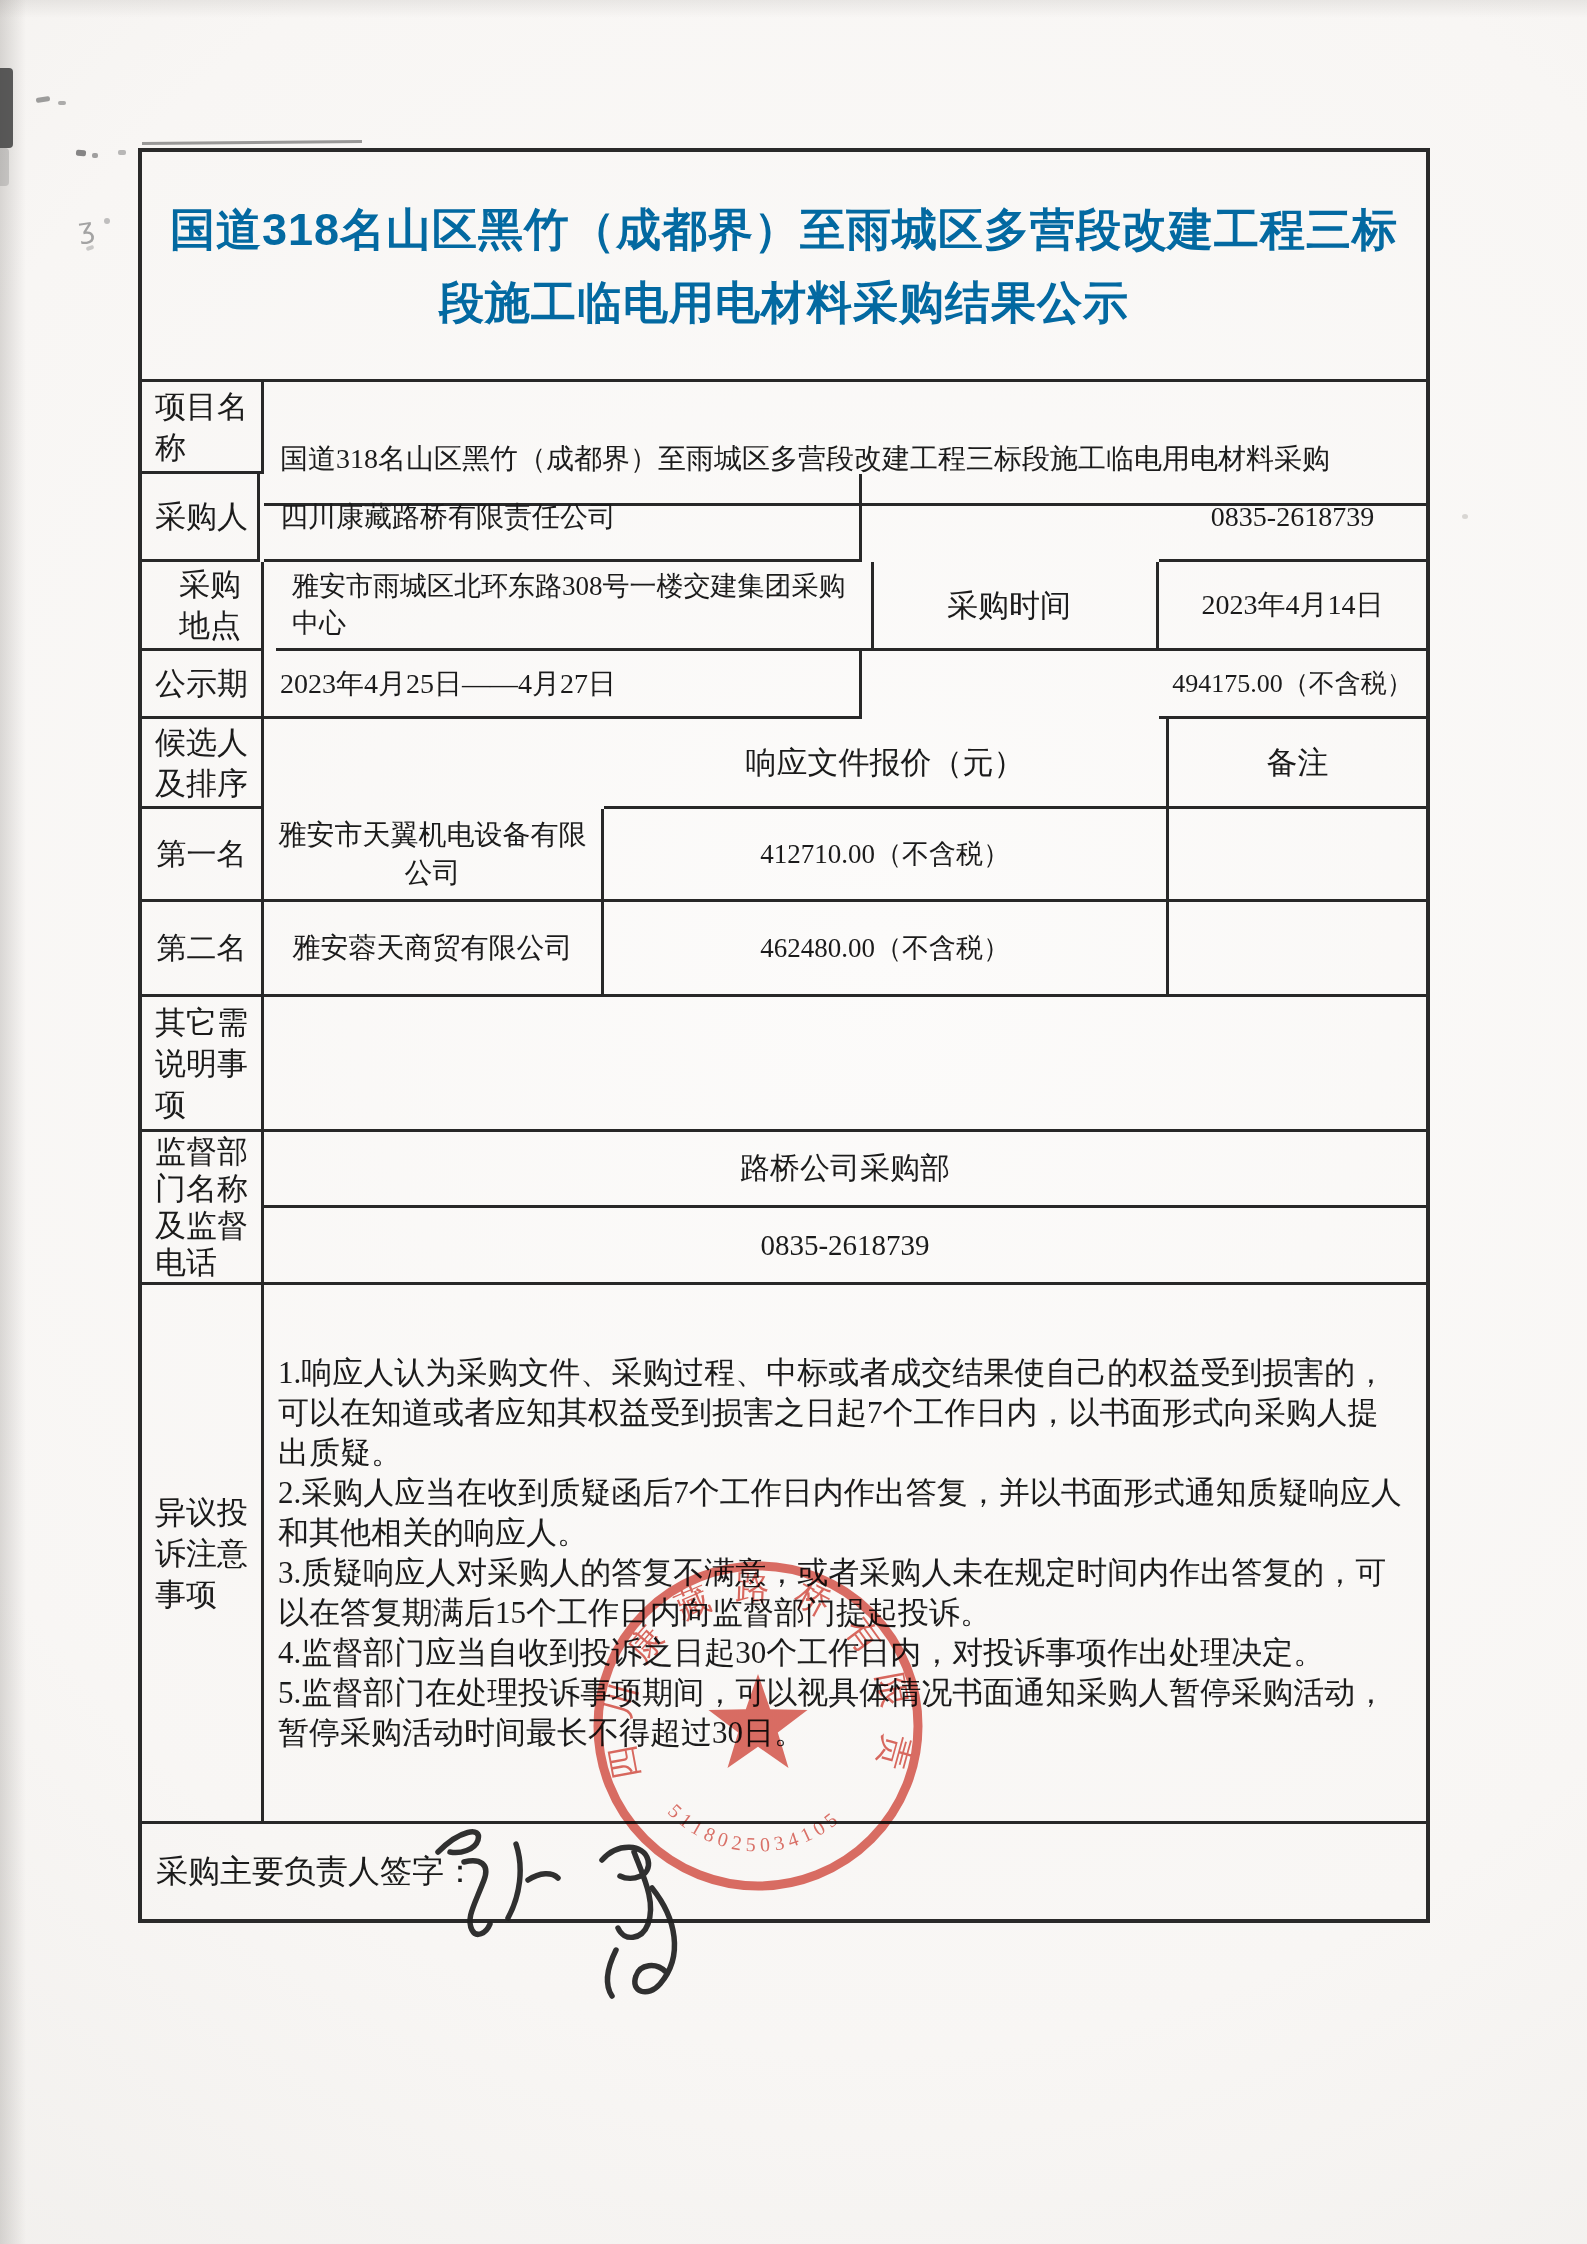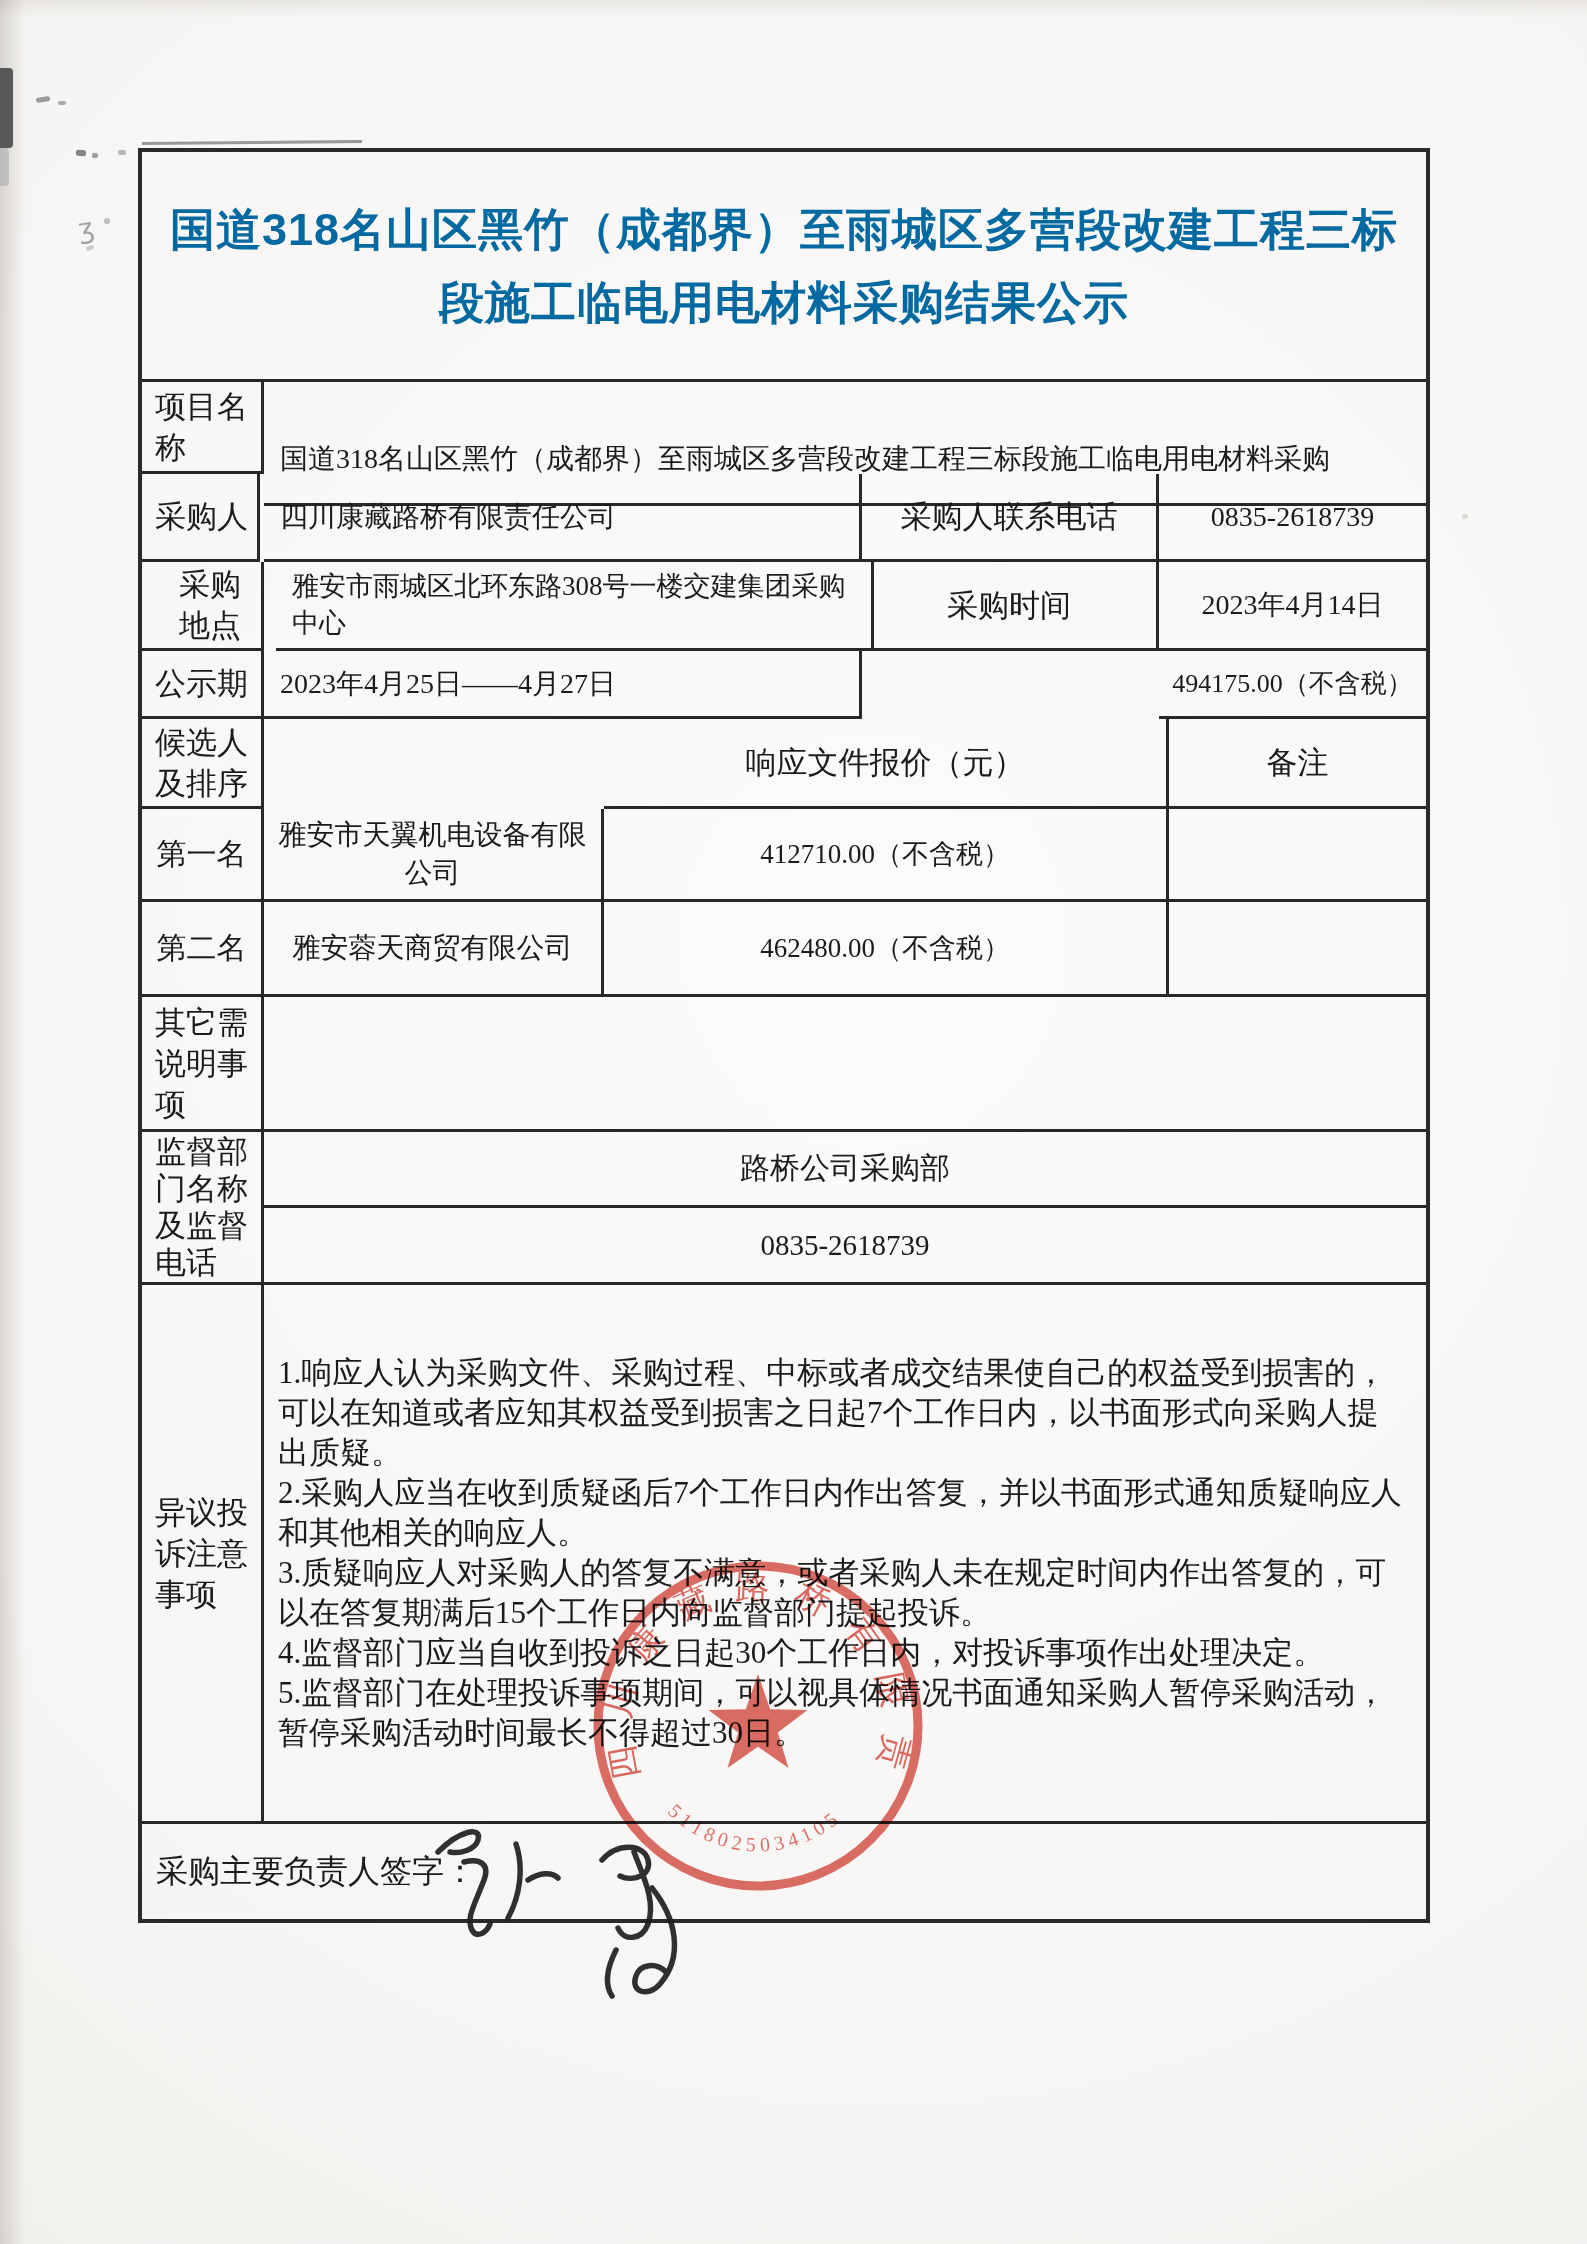--- a/index.html
+++ b/index.html
@@ -84,21 +84,20 @@
 
 <div class="tbl">
 
   <div class="cell bb title" style="left:0;top:0;width:1284px;height:230px;">国道318名山区黑竹（成都界）至雨城区多营段改建工程三标段施工临电用电材料采购结果公示</div>
 
   <div class="cell br bb lab" style="left:0;top:230px;width:122px;height:92px;">项目名称</div>
   <div class="cell bb val" style="left:122px;top:230px;width:1162px;height:92px;margin-top:32px;">国道318名山区黑竹（成都界）至雨城区多营段改建工程三标段施工临电用电材料采购</div>
 
   <div class="cell br bb lab" style="left:0;top:322px;width:118px;height:88px;">采购人</div>
   <div class="cell br bb val" style="left:122px;top:322px;width:598px;height:88px;">四川康藏路桥有限责任公司</div>
-  <div class="cell br bb lab cen" style="left:720px;top:322px;width:297px;height:88px;padding:2px 4px;">采购人联系电话</div>
   <div class="cell bb v2" style="left:1017px;top:322px;width:267px;height:88px;">0835-2618739</div>
 
   <div class="cell br bb lab" style="left:0;top:410px;width:122px;height:89px;padding-left:37px;">采购地点</div>
   <div class="cell br bb val tight" style="left:134px;top:410px;width:598px;height:89px;">雅安市雨城区北环东路308号一楼交建集团采购中心</div>
   <div class="cell br bb lab cen" style="left:720px;top:410px;width:297px;height:89px;padding:2px 4px;">采购时间</div>
   <div class="cell bb v2" style="left:1017px;top:410px;width:267px;height:89px;">2023年4月14日</div>
 
   <div class="cell br bb lab" style="left:0;top:499px;width:122px;height:68px;">公示期</div>
   <div class="cell br bb val" style="left:122px;top:499px;width:598px;height:68px;">2023年4月25日——4月27日</div>
   <div class="cell bb v2" style="left:1017px;top:499px;width:267px;height:68px;font-size:26px;">494175.00（不含税）</div>

